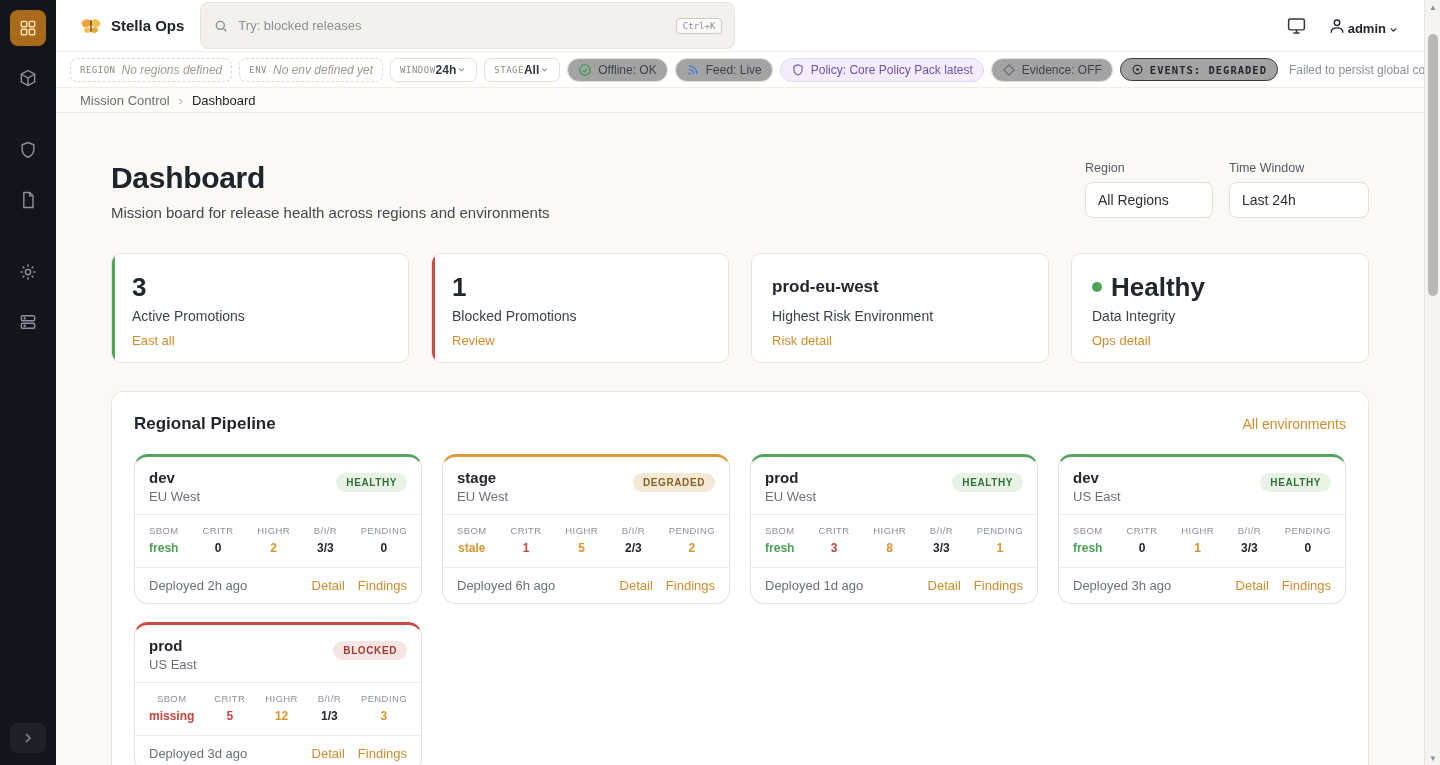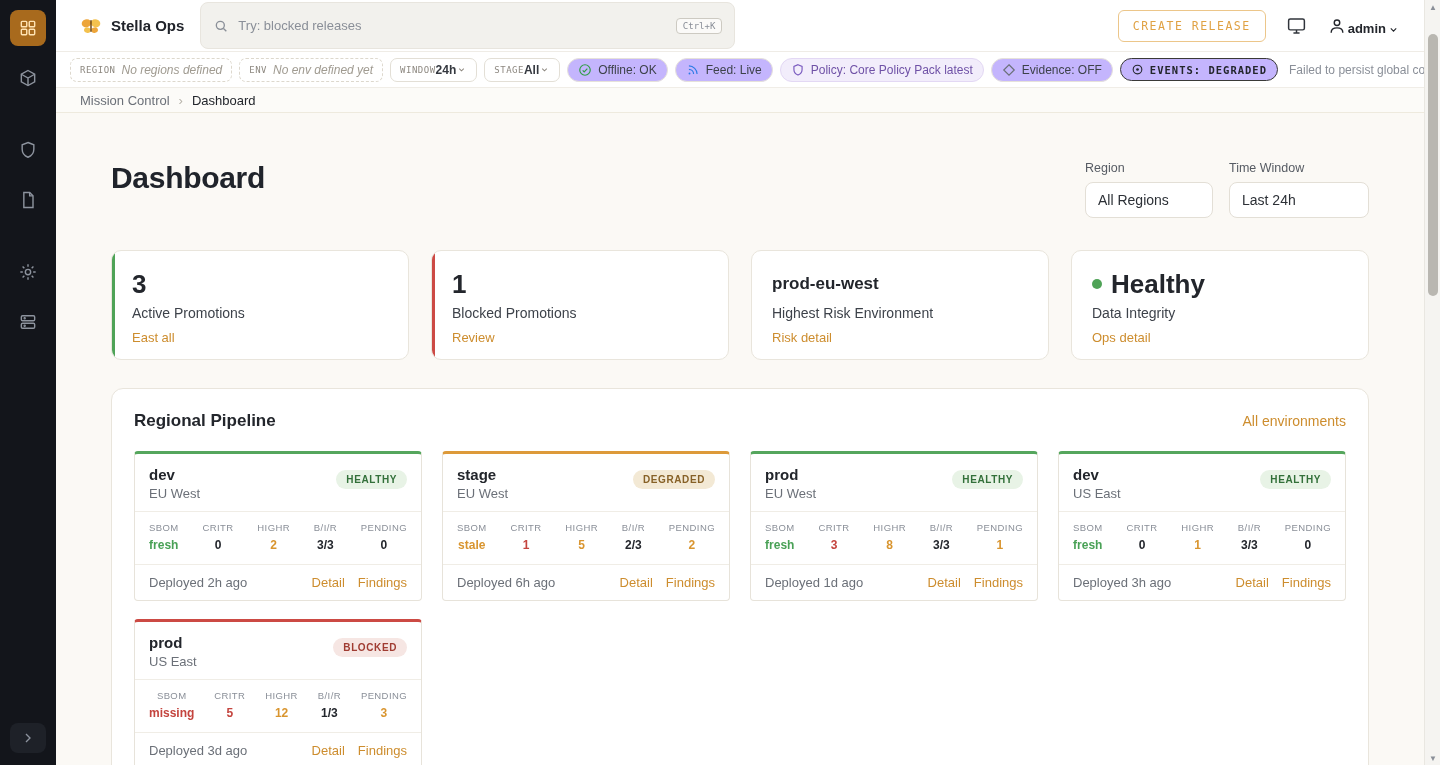--- a/index.html
+++ b/index.html
@@ -28,21 +28,21 @@
   .user .name{font-size:13px;font-weight:bold}
 
   
   .statusbar{position:fixed;left:56px;right:16px;top:52px;height:36px;background:#fff;border-bottom:1px solid #f0ede7;display:flex;align-items:center;gap:7px;padding:0 14px;white-space:nowrap;z-index:29;overflow:hidden}
   .ctx-pill{display:flex;align-items:center;gap:6px;border:1px dashed #ddd8cd;border-radius:7px;padding:4px 9px;color:#9a958b}
   .ctx-pill .ctx-label{font-family:"DejaVu Sans Mono",monospace;font-size:9px;letter-spacing:.5px;color:#8d8880}
   .ctx-pill .ctx-value{font-size:12px;font-style:italic;color:#a09b91}
   .dd-pill{display:flex;align-items:center;gap:0;border:1px solid #e3dfd6;border-radius:7px;padding:4px 9px;color:#34383f;cursor:pointer;background:#fff}
   .dd-pill .ctx-label{font-family:"DejaVu Sans Mono",monospace;font-size:9px;letter-spacing:.5px;color:#8d8880}
   .dd-pill .dd-value{font-size:12px;font-weight:bold;color:#34383f}
-  .chip{display:flex;align-items:center;gap:6px;border:1px solid #e6e2da;border-radius:999px;padding:4px 10px;font-size:12px;color:#3d424a;background:#c4b5fd}
+  .chip{display:flex;align-items:center;gap:6px;border:1px solid #e6e2da;border-radius:999px;padding:4px 10px;font-size:12px;color:#3d424a;background:#a3a3a3}
   .chip[data-tone="green"] .chip-ic{color:#2f9e44}
   .chip[data-tone="blue"] .chip-ic{color:#2c7be5}
   .chip[data-tone="purple"]{background:#f2edfb;border-color:#e3d8f4;color:#6f51a6}
   .chip[data-tone="purple"] .chip-ic{color:#7a5bbf}
   .chip[data-tone="gray"] .chip-ic{color:#6b7078}
   .chip[data-tone="dark"]{border:1.5px solid #3a3a38;font-family:"DejaVu Sans Mono",monospace;font-size:10.5px;letter-spacing:1px;color:#23262c;font-weight:bold}
   .chip[data-tone="dark"] .chip-ic{color:#23262c}
   .status-msg{font-size:12px;color:#8a8f98;margin-left:4px}
 
   
@@ -72,21 +72,21 @@
   .dot{width:10px;height:10px;border-radius:50%;background:#4fa357;display:inline-block}
   .stat-label{font-size:14px;color:#3d424a;margin-top:5px}
   .stat-link{font-size:13px;color:#cd8d2e;margin-top:9px;display:inline-block;cursor:pointer;text-decoration:none}
 
   
   .pipeline{margin-top:28px;background:#fff;border:1px solid #e9e5dc;border-radius:12px;padding:22px;min-height:420px}
   .pipeline-head{display:flex;justify-content:space-between;align-items:center;margin-bottom:20px}
   .pipeline-title{font-size:17px;font-weight:bold;color:#23262c}
   .pipeline-link{font-size:14px;color:#cd8d2e;cursor:pointer;text-decoration:none}
   .pgrid{display:grid;grid-template-columns:repeat(4,1fr);gap:20px;row-gap:18px}
-  .pcard{border:1px solid #e7e3da;border-radius:4px;border-top:3px solid #ccc;background:#fff;overflow:hidden}
+  .pcard{border:1px solid #e7e3da;border-radius:14px;border-top:3px solid #ccc;background:#fff;overflow:hidden}
   .pcard[data-tone="green"]{border-top-color:#55a65d}
   .pcard[data-tone="amber"]{border-top-color:#dd9a3a}
   .pcard[data-tone="red"]{border-top-color:#cc4a44}
   .pcard-head{display:flex;justify-content:space-between;align-items:flex-start;padding:12px 14px 10px}
   .pcard-env{font-size:15px;font-weight:bold;color:#23262c}
   .pcard-region{font-size:13px;color:#6b7078;margin-top:3px}
   .badge{font-size:10px;font-weight:bold;letter-spacing:.6px;padding:4px 10px;border-radius:999px;margin-top:4px}
   .badge[data-tone="green"]{background:#e8f3e6;color:#33703a}
   .badge[data-tone="amber"]{background:#f3e9d5;color:#876127}
   .badge[data-tone="red"]{background:#f6e6e3;color:#a03c32}
@@ -191,21 +191,20 @@
     <span>
         <svg width="16" height="16" viewBox="0 0 24 24" fill="none" stroke="currentColor" stroke-width="2">
           <circle cx="11" cy="11" r="6"></circle>
           <path d="M15.7 15.7L20 20"></path>
         </svg>
       </span>
     <input type="text" placeholder="Try: blocked releases" style="">
     <span class="kbd">Ctrl+K</span>
   </div>
   <div class="topbar-right">
-    <button class="create-btn">CREATE RELEASE</button>
     <span class="icon-btn">
         <svg width="21" height="21" viewBox="0 0 24 24" fill="none" stroke="currentColor" stroke-width="1.7">
           <rect x="3" y="4.5" width="18" height="12.5" rx="2"></rect>
           <path d="M12 17v3M8.5 20.5h7"></path>
         </svg>
       </span>
     <div class="user">
       <span>
           <svg width="20" height="20" viewBox="0 0 24 24" fill="none" stroke="currentColor" stroke-width="1.7">
             <circle cx="12" cy="8" r="3.3"></circle>
@@ -301,20 +300,21 @@
   <span class="crumb-parent">Mission Control</span>
   <span class="crumb-sep">›</span>
   <span class="crumb-current">Dashboard</span>
 </div>
 
 <main class="content">
 
   <div class="page-head">
     <div>
       <h1 class="page-title">Dashboard</h1>
+      <div class="page-sub">Mission board for release health across regions and environments</div>
     </div>
     <div class="filters">
       <div class="filter">
         <span class="filter-label">Region</span>
         <div class="select">All Regions</div>
       </div>
       <div class="filter">
         <span class="filter-label">Time Window</span>
         <div class="select wide">Last 24h</div>
       </div>

